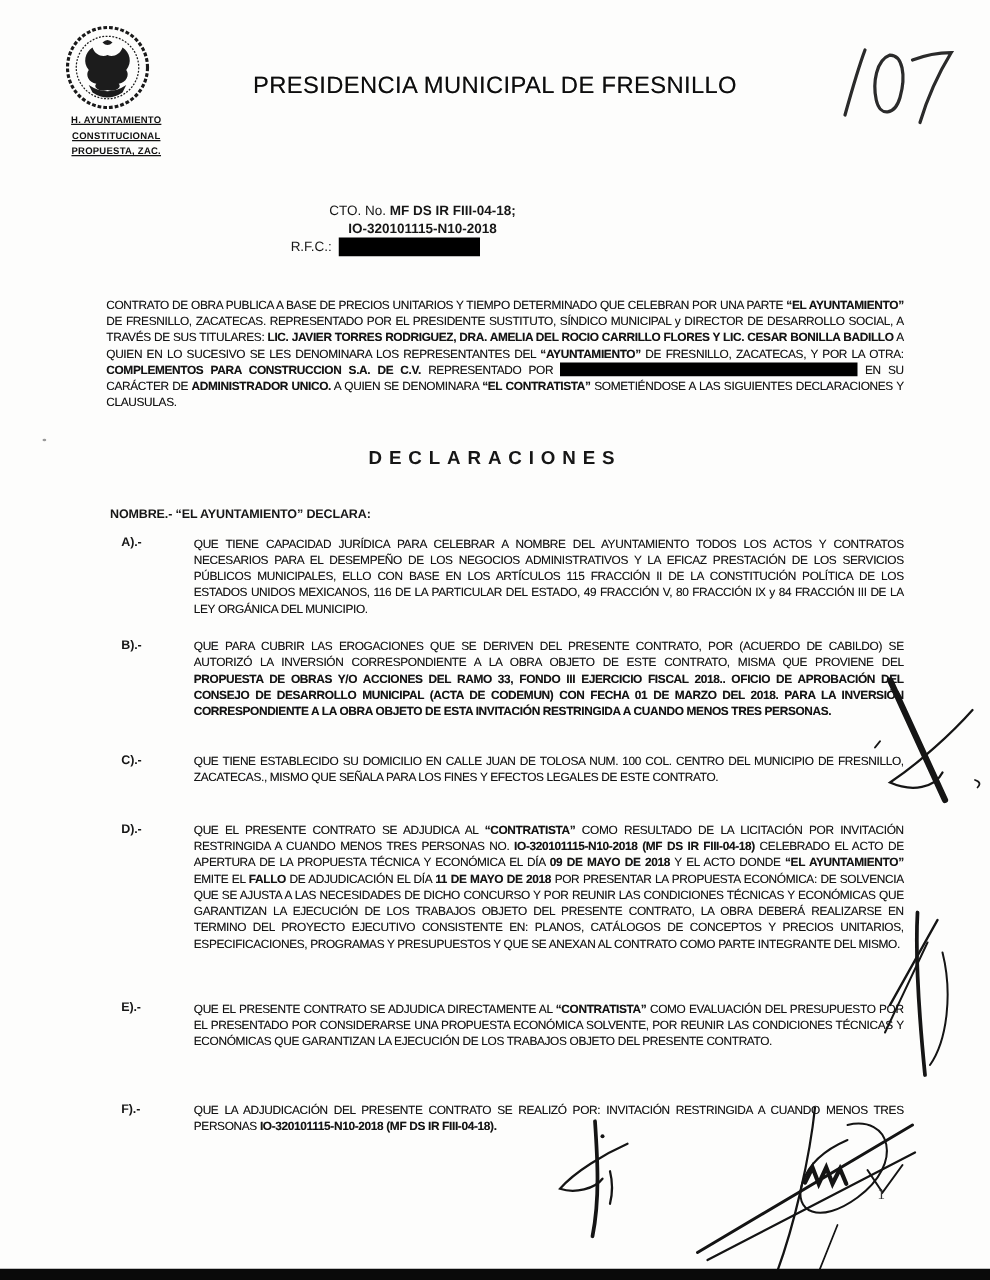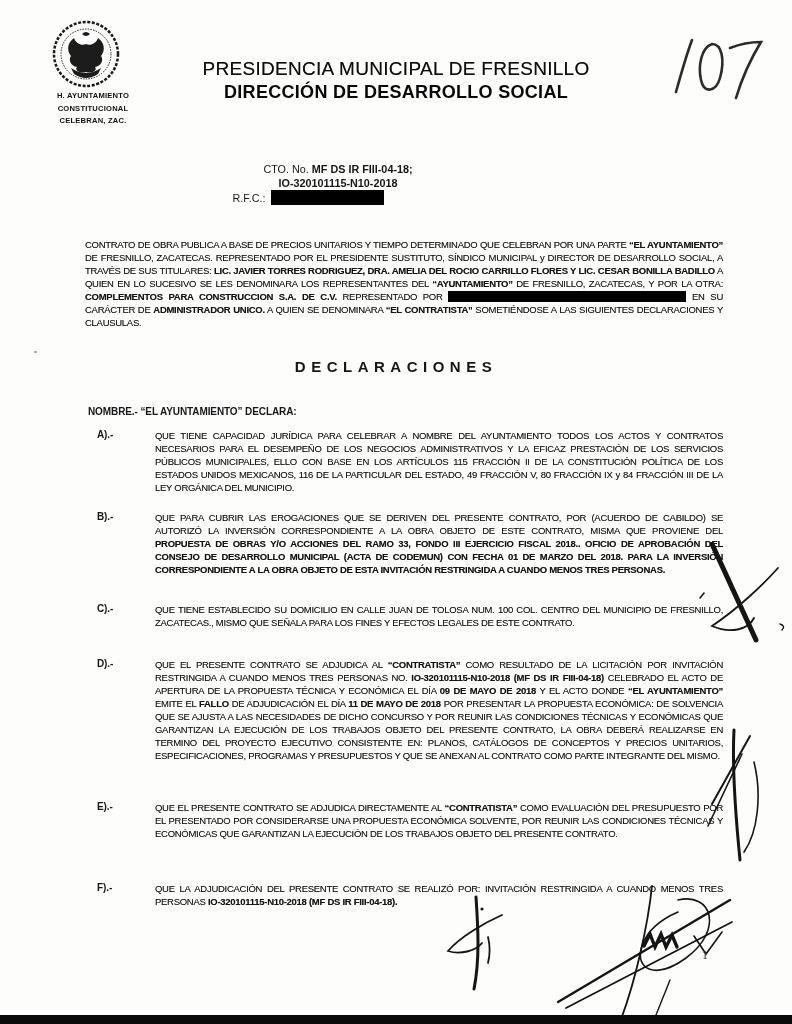--- a/index.html
+++ b/index.html
@@ -4,21 +4,21 @@
 <style>
   html,body{margin:0;padding:0;background:#888;}
   .page{
     position:relative;width:792px;height:1024px;background:#fdfdfc;
     font-family:"Liberation Sans",sans-serif;color:#161616;overflow:hidden;
     margin:0 auto;
   }
   .abs{position:absolute;}
   
   .seal-wrap{left:38px;top:20px;width:110px;text-align:center;}
-  .seal-caption{font-size:7.6px;font-weight:bold;line-height:12.5px;letter-spacing:.2px;color:#111;}
+  .seal-caption{font-size:7.6px;font-weight:bold;line-height:12.5px;letter-spacing:.2px;color:#111;text-decoration:underline;}
   .title1{left:0;top:58px;width:792px;text-align:center;font-size:19px;letter-spacing:.3px;color:#0d0d0d;text-shadow:0 0 .5px rgba(0,0,0,.55);}
   .title2{left:0;top:82px;width:792px;text-align:center;font-size:18px;font-weight:bold;letter-spacing:.3px;color:#090909;}
   .subtitle{left:0;top:120px;width:792px;text-align:center;font-size:12.2px;font-weight:bold;letter-spacing:.2px;}
   .cto-block{left:0;top:162px;width:676px;text-align:center;font-size:10.8px;line-height:14px;}
   .rfc-row{display:inline-flex;align-items:center;gap:5px;margin-left:-60px;justify-content:space-between;}
   .redact{display:inline-block;background:#000;}
   .rfc-bar{width:113px;height:15px;}
   .inline-redact{height:11px;vertical-align:-2px;}
   
   .bodytext{font-size:9.5px;line-height:13px;letter-spacing:-.28px;text-align:justify;color:#131313;text-shadow:0 0 .4px rgba(0,0,0,.4);}
@@ -45,26 +45,25 @@
     <svg width="96" height="70" viewBox="0 0 96 70">
       <circle cx="48" cy="34" r="32" fill="none" stroke="#1a1a1a" stroke-width="2.5" stroke-dasharray="3 1.6"></circle>
       <circle cx="48" cy="34" r="25" fill="none" stroke="#1a1a1a" stroke-width="1" stroke-dasharray="1.5 1.2"></circle>
       <path d="M36 18 C30 22 28 30 33 36 C30 40 33 46 39 47 C36 50 42 54 48 52 C54 54 60 50 57 47 C63 46 66 40 63 36 C68 30 66 22 60 18 C58 24 52 26 48 24 C44 26 38 24 36 18 Z" fill="#1c1c1c"></path>
       <path d="M33 48 Q48 58 63 48 L60 54 Q48 62 36 54 Z" fill="#1c1c1c"></path>
       <path d="M44 14 Q48 10 52 14 Q48 18 44 14 Z" fill="#1c1c1c"></path>
     </svg>
     <div class="seal-caption">
       <div>H. AYUNTAMIENTO</div>
       <div>CONSTITUCIONAL</div>
-      <div>CELEBRAN, ZAC.</div>
+      <div>PROPUESTA, ZAC.</div>
     </div>
   </div>
 
   <div class="abs title1">PRESIDENCIA MUNICIPAL DE FRESNILLO</div>
-  <div class="abs title2">DIRECCIÓN DE DESARROLLO SOCIAL</div>
 
   <div class="abs hand-107" aria-label="107">
     <svg width="100" height="72" viewBox="0 0 100 72">
       <g fill="none" stroke="#2b2b2b" stroke-width="2.6" stroke-linecap="round">
         <path d="M8 58 C13 40 18 22 24 6"></path>
         <path d="M44 10 C54 10 57 26 52 44 C48 58 36 60 33 46 C30 32 33 14 44 10 Z"></path>
         <path d="M62 14 C72 10 84 8 93 8 C82 26 74 44 68 64"></path>
       </g>
     </svg>
   </div>

